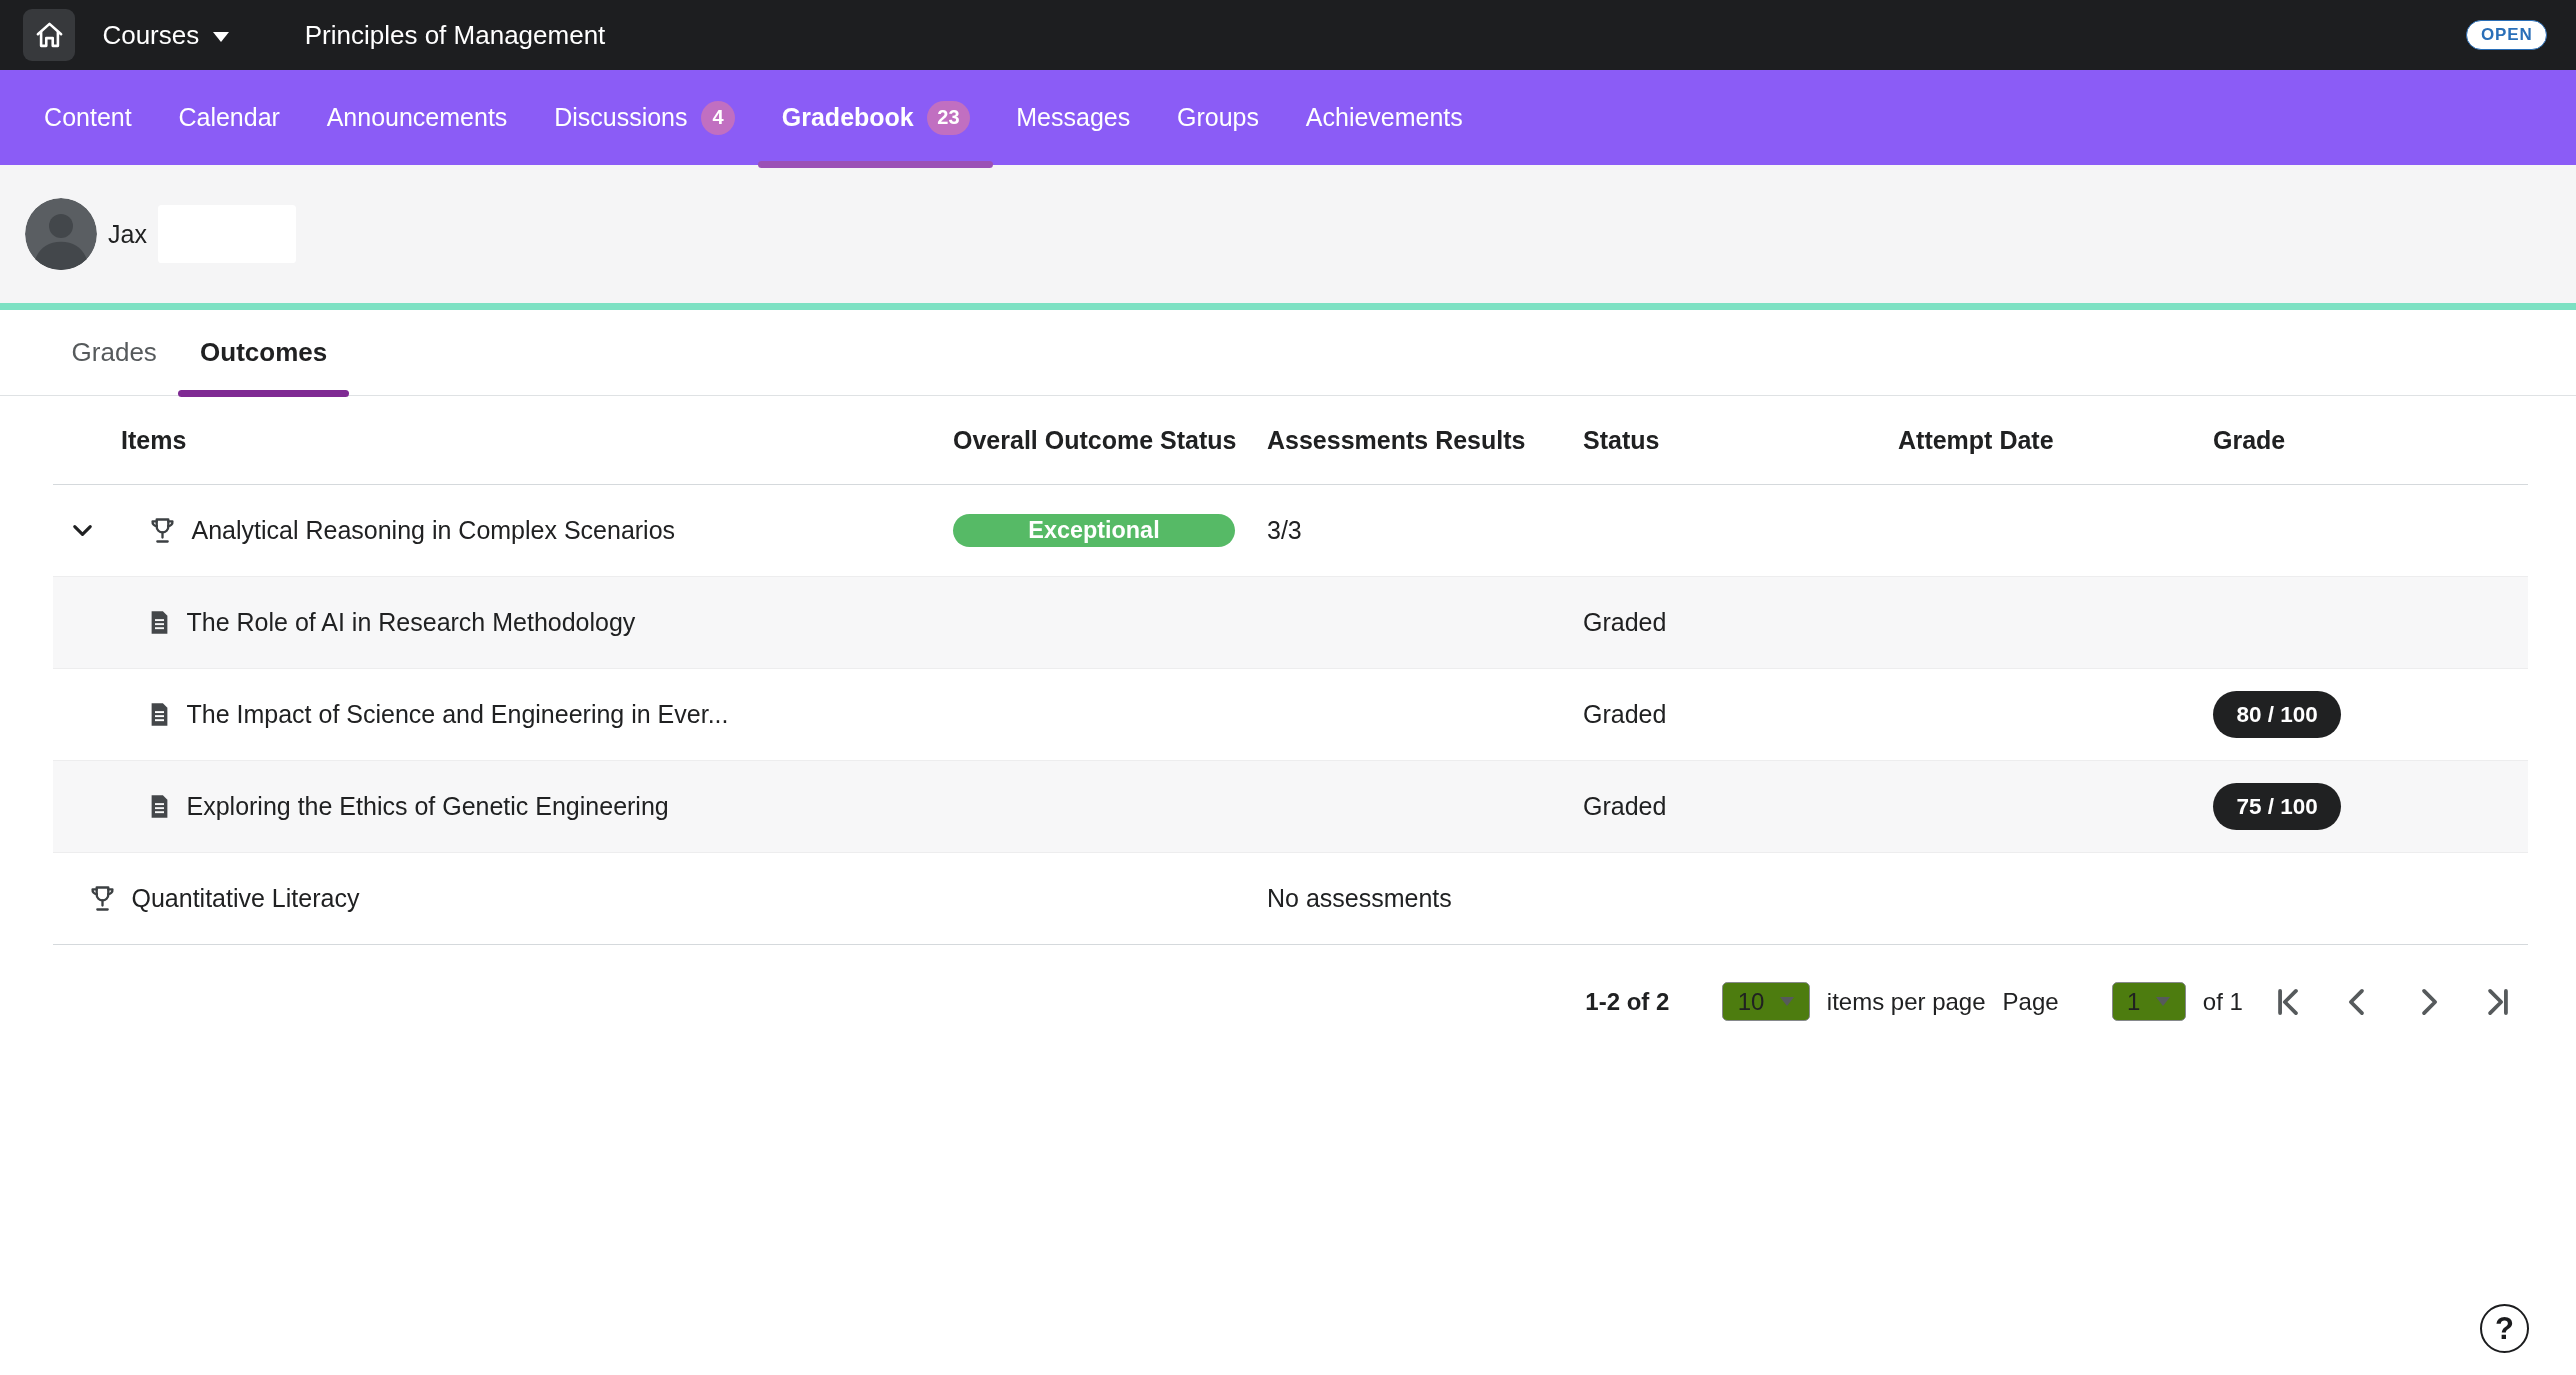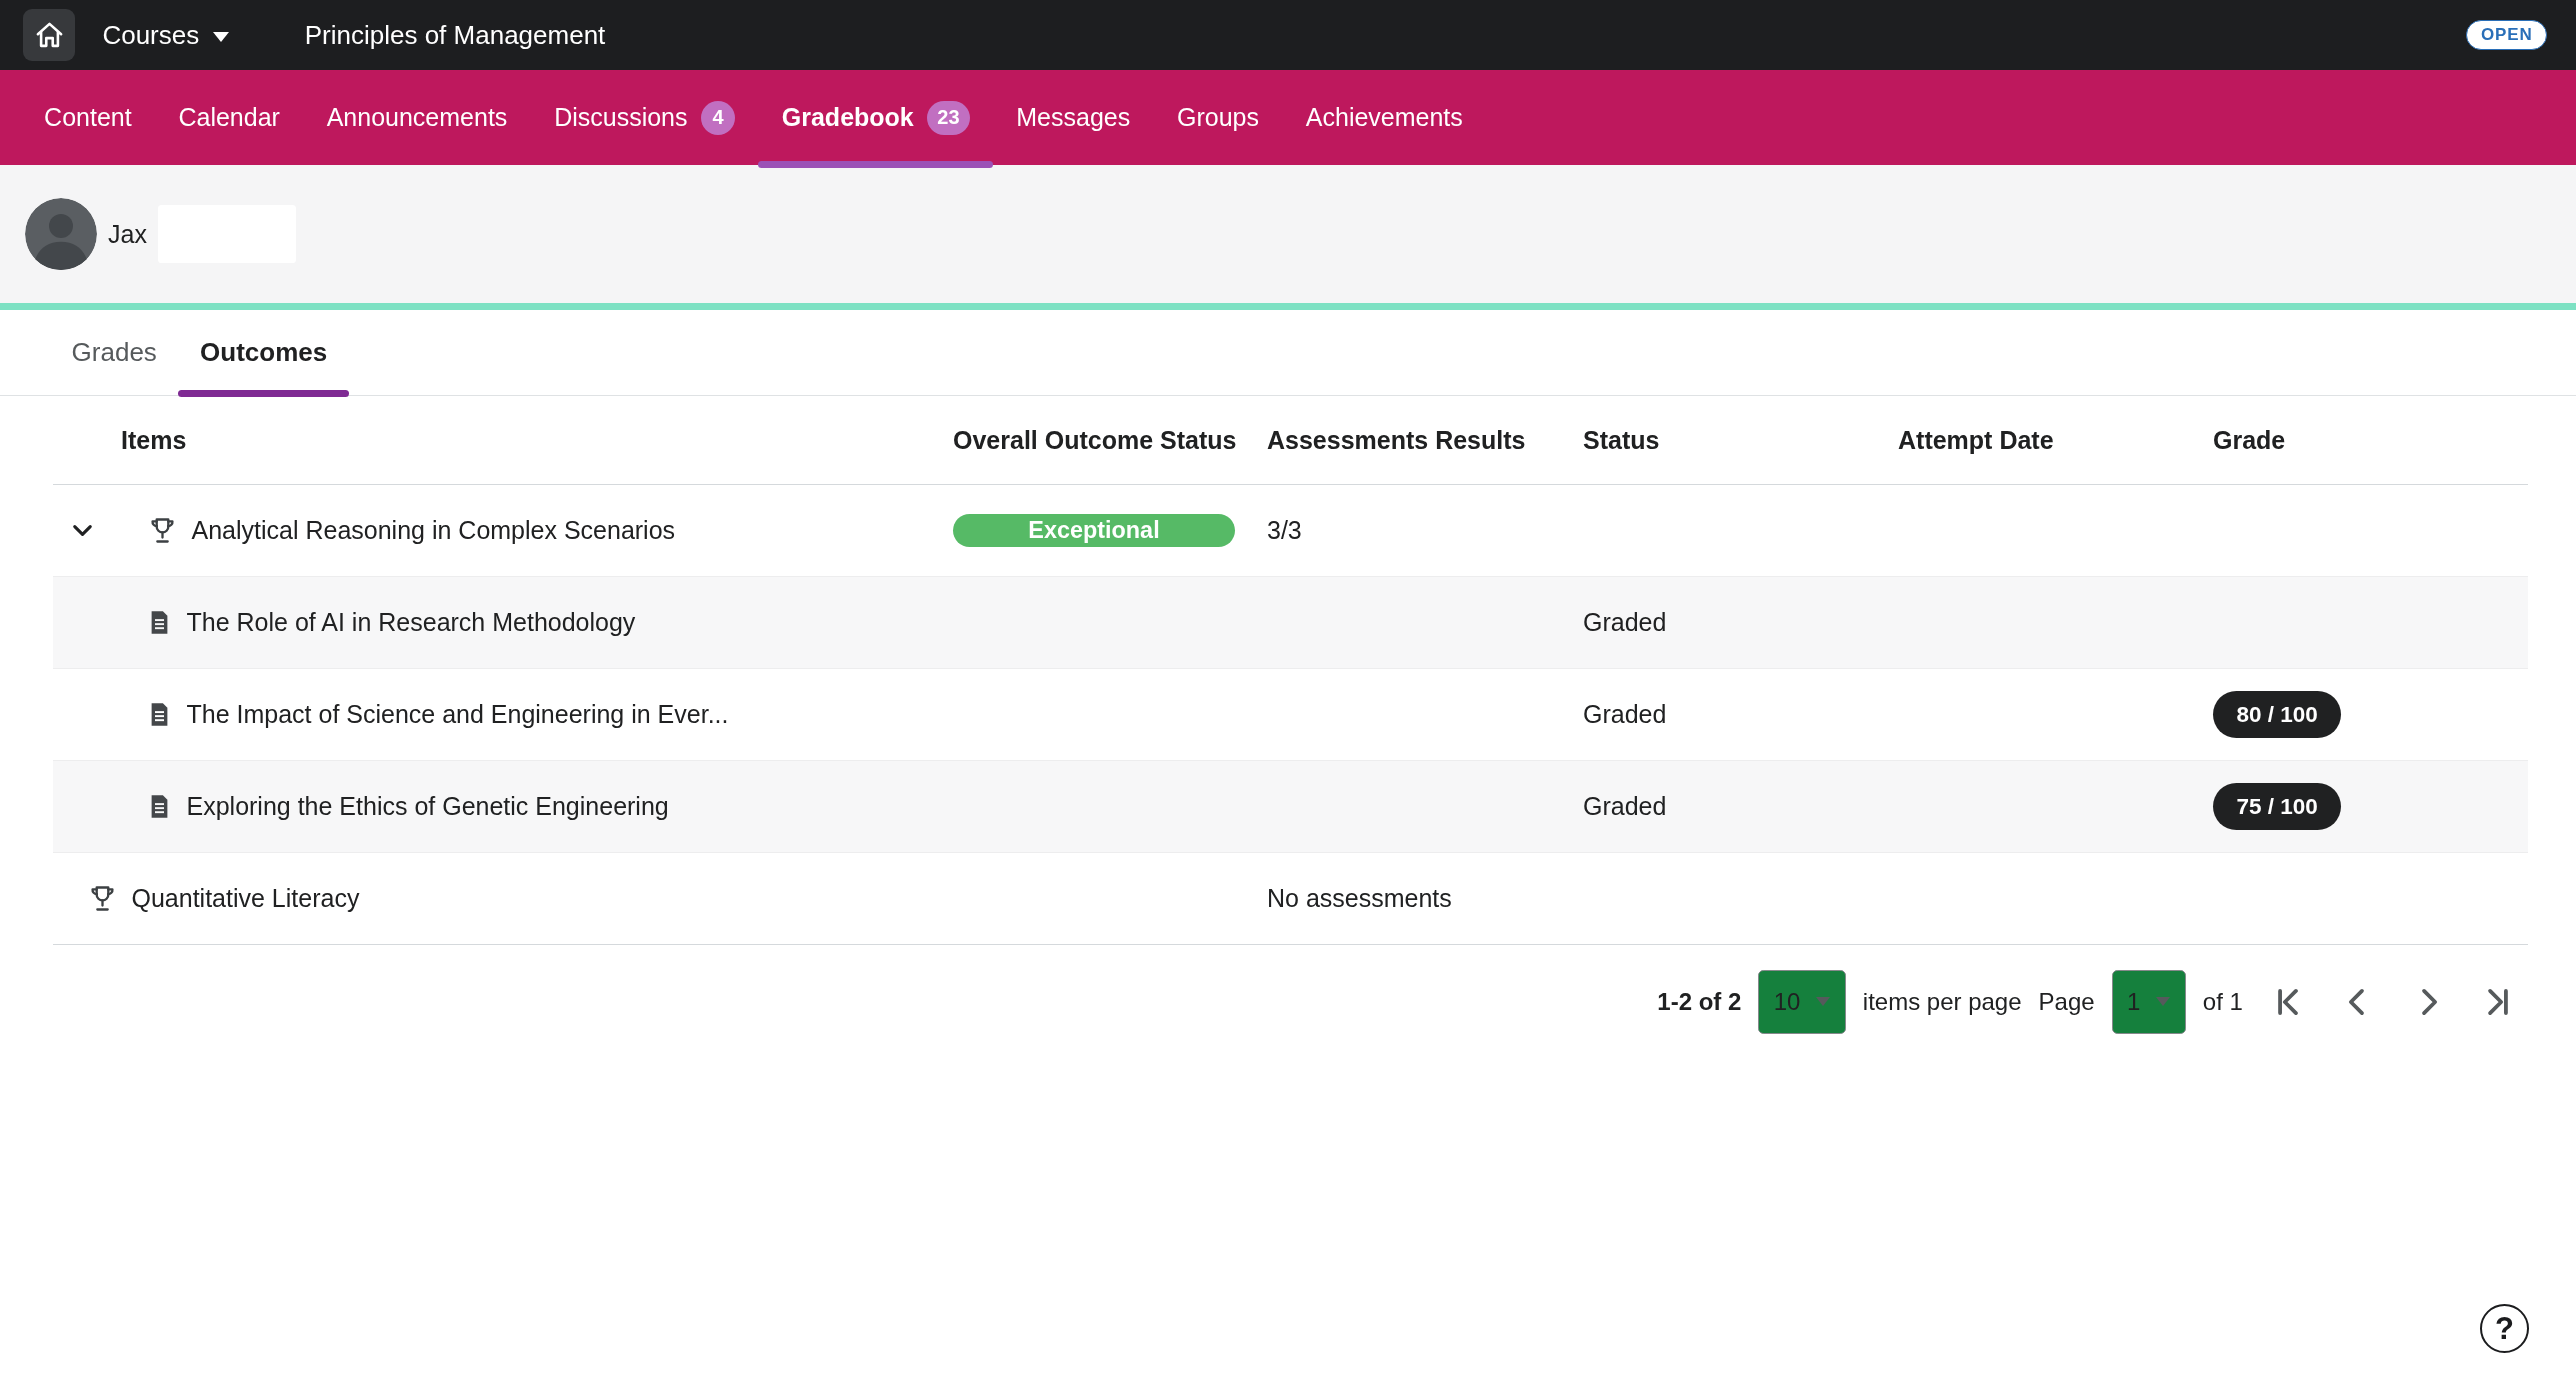--- a/index.html
+++ b/index.html
@@ -19,21 +19,21 @@
   .caret-white { width:0; height:0; border-left:8px solid transparent; border-right:8px solid transparent;
     border-top:10px solid #fff; margin-top:3.6px; }
   .caret-dark { width:0; height:0; border-left:7.2px solid transparent; border-right:7.2px solid transparent;
     border-top:9px solid #565a5c; }
   .course-title { color:#fff; font-size:26px; margin-left:76px; }
   .open-badge { margin-left:auto; margin-right:5.4px; background:#fff; color:var(--open_badge,#2a6fb8);
     border:1.8px solid var(--open_badge,#2a6fb8); border-radius:15.3px; font-size:17px; font-weight:bold;
     letter-spacing:0.9px; padding:3.6px 13.5px; }
 
   
-  .navbar { height:95px; background:#be185d; display:flex; align-items:stretch; padding-left:20.7px; }
+  .navbar { height:95px; background:#8b5cf6; display:flex; align-items:stretch; padding-left:20.7px; }
   .nav-item { display:flex; align-items:center; gap:13.5px; padding:0 23.4px; color:#fff; font-size:25px;
     text-decoration:none; position:relative; cursor:pointer; }
   .nav-item.active .nav-label { font-weight:bold; }
   .nav-item.active::after { content:""; position:absolute; left:0; right:0; bottom:-2.7px; height:7.2px;
     background:var(--nav_underline,#9b51b6); border-radius:4.5px; }
   .count-badge { min-width:34px; height:34px; border-radius:17px; background:var(--badge,#c16fc1);
     color:#fff; font-size:20px; font-weight:bold; display:inline-flex; align-items:center;
     justify-content:center; padding:0 10px; }
 
   
@@ -72,22 +72,22 @@
     font-weight:bold; font-size:23.4px; padding:0 27px; }
   .pill-grade { display:inline-flex; align-items:center; justify-content:center; height:47px;
     border-radius:23.4px; background:var(--grade_pill_bg,#202122); color:#fff; font-weight:bold;
     font-size:22.5px; padding:0 23.4px; }
 
   
   .pagination { height:113px; display:flex; align-items:center; justify-content:flex-end;
     padding-right:58px; gap:17px; font-size:24px; }
   .pg-range { font-weight:bold; }
   .pg-select { display:inline-flex; align-items:center; gap:16px; border:1.8px solid #86898c;
-    border-radius:5.4px; height:64px; padding:0 14.4px; background:#15803d; cursor:pointer;
-    font-size:24px; font-family:inherit; color:#202122; }
+    border-radius:5.4px; height:39px; padding:0 14.4px; background:#4d7c0f; cursor:pointer;
+    font-size:24px; font-family:inherit; color:#202122;margin-left:36px; }
   .pg-nav { display:flex; gap:29px; margin-left:7.2px; }
   .pg-btn { width:41px; height:41px; background:none; border:none; display:flex; align-items:center;
     justify-content:center; cursor:pointer; padding:0; }
 
   
   .help-btn { position:absolute; right:47px; bottom:21.6px; width:49px; height:49px; border-radius:50%;
     border:2.7px solid #1b1c1e; background:#fff; font-size:31px; font-weight:bold; color:#1b1c1e;
     display:flex; align-items:center; justify-content:center; cursor:pointer; font-family:inherit; }
 </style>
 </head>

